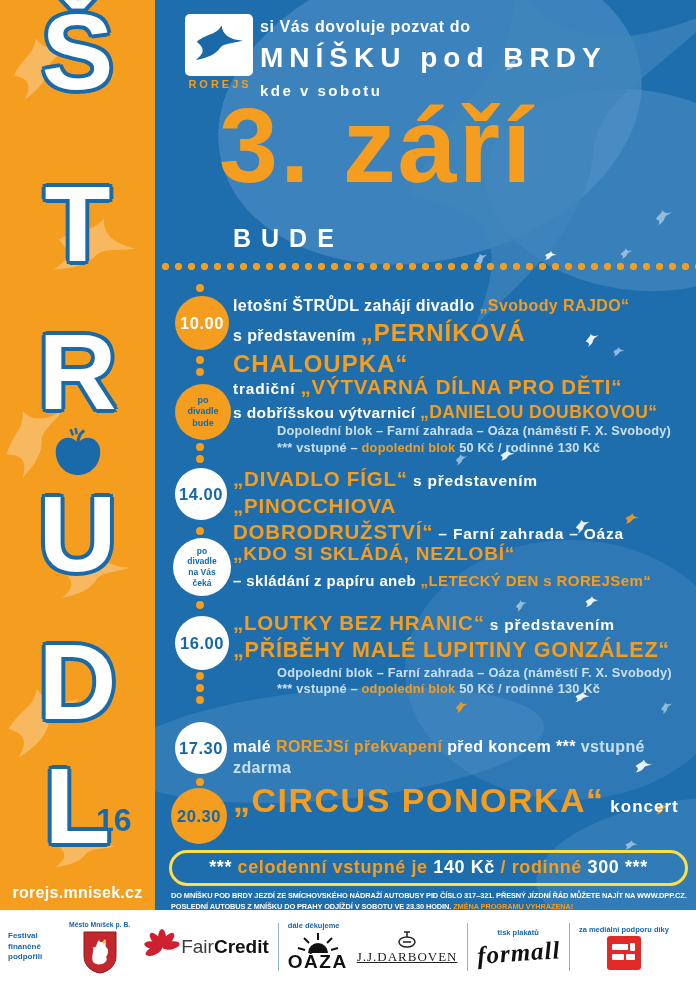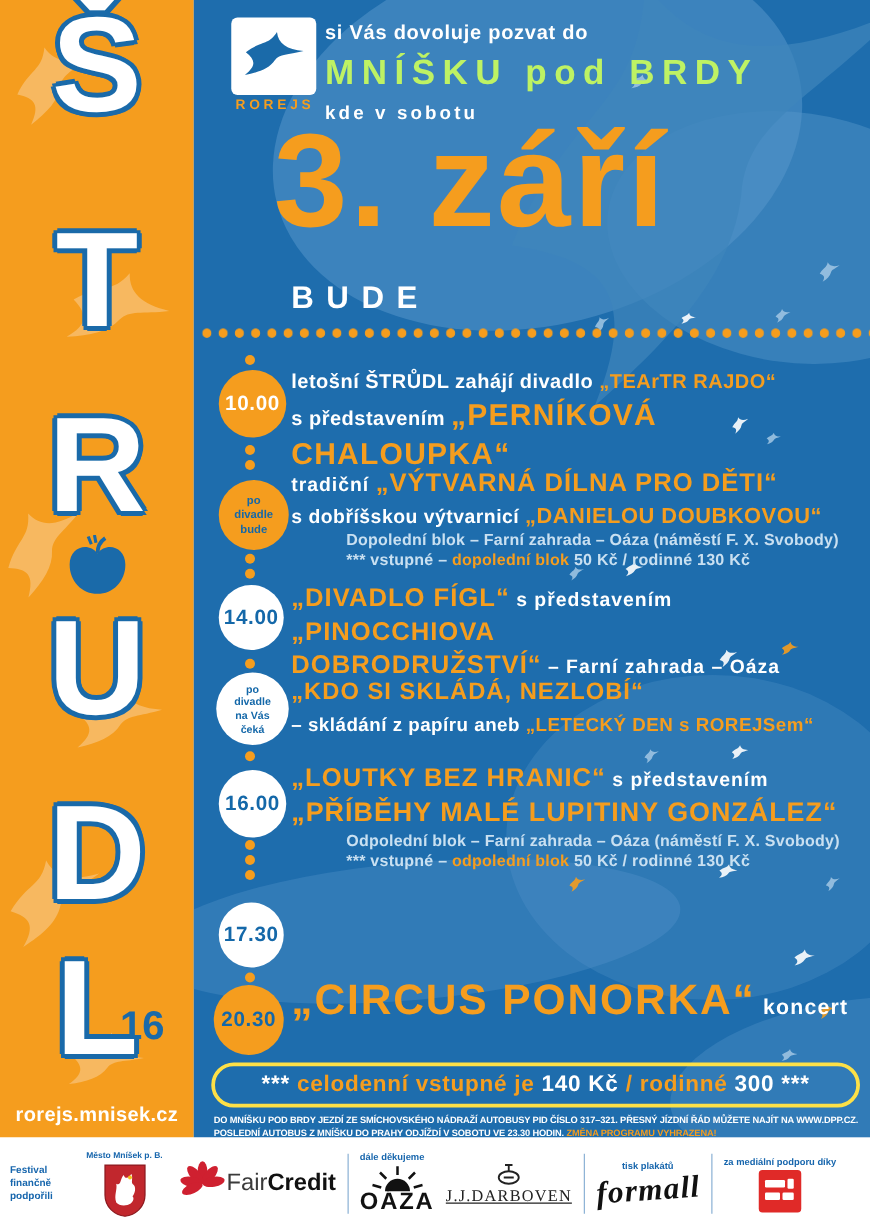--- a/index.html
+++ b/index.html
@@ -20,21 +20,21 @@
 
   
   .content{position:absolute;left:155px;top:0;width:541px;height:910px;background:#1E6DAD;overflow:hidden;}
   .decor{position:absolute;inset:0;z-index:0;}
 
   .logo{position:absolute;left:30px;top:14px;width:70px;z-index:2;}
   .logo-box{width:68px;height:62px;background:#ffffff;border-radius:5px;display:flex;align-items:center;justify-content:center;}
   .logo-text{margin-top:2px;text-align:center;font-size:11px;font-weight:700;color:#F59D1E;letter-spacing:3px;}
   .invite{position:absolute;left:105px;top:18px;z-index:2;}
   .inv1{font-size:16px;font-weight:700;color:#ffffff;letter-spacing:.6px;}
-  .city{margin-top:6px;font-size:28px;font-weight:700;color:#bef264;letter-spacing:6px;}
+  .city{margin-top:6px;font-size:28px;font-weight:700;color:#ffffff;letter-spacing:6px;}
   .inv2{margin-top:8px;font-size:15px;font-weight:700;color:#ffffff;letter-spacing:2.5px;}
 
   .bigdate{position:absolute;left:64px;top:92px;z-index:2;font-size:106px;font-weight:700;color:#F59D1E;letter-spacing:2px;line-height:1;}
   .bude{position:absolute;left:78px;top:224px;z-index:2;font-size:25px;font-weight:700;color:#ffffff;letter-spacing:10px;}
   .dotline{position:absolute;left:4px;right:0;top:262px;height:9px;z-index:2;
     background-image:radial-gradient(circle,#F59D1E 3.4px,rgba(0,0,0,0) 3.9px);
     background-size:13px 9px;background-repeat:repeat-x;}
 
   .row{position:absolute;left:0;right:4px;z-index:2;}
   .badge{position:absolute;left:20px;top:0;border-radius:50%;display:flex;align-items:center;justify-content:center;
@@ -234,21 +234,21 @@
       <div class="inv2">kde v sobotu</div>
     </div>
 
     <div class="bigdate">3. září</div>
     <div class="bude">BUDE</div>
     <div class="dotline"></div>
 
     <section class="row" style="top:296px">
       <div class="badge time orange" style="width:54px;height:54px">10.00</div>
       <div class="txt">
-        <div class="line t16"><span class="seg w">letošní ŠTRŮDL zahájí divadlo </span><span class="seg o">„TEArTR RAJDO“</span></div>
+        <div class="line t16"><span class="seg w">letošní ŠTRŮDL zahájí divadlo </span><span class="seg o">„Svobody RAJDO“</span></div>
         <div class="line t16"><span class="seg w">s představením </span><span class="seg o big">„PERNÍKOVÁ CHALOUPKA“</span></div>
       </div>
     </section>
 
     <section class="row" style="top:374px">
       <div class="badge note orange bluetext" style="width:56px;height:56px;top:10px">po
 divadle
 bude</div>
       <div class="txt">
         <div class="line t20"><span class="seg w md">tradiční </span><span class="seg o">„VÝTVARNÁ DÍLNA PRO DĚTI“</span></div>
@@ -282,20 +282,23 @@
       <div class="txt">
         <div class="line t20"><span class="seg o">„LOUTKY BEZ HRANIC“</span><span class="seg w md"> s představením</span></div>
         <div class="line t21"><span class="seg o">„PŘÍBĚHY MALÉ LUPITINY GONZÁLEZ“</span></div>
         <div class="line t13"><span class="seg l">Odpolední blok – Farní zahrada – Oáza (náměstí F. X. Svobody)</span></div>
         <div class="line t13"><span class="seg l">*** vstupné – </span><span class="seg o">odpolední blok</span><span class="seg l"> 50 Kč / rodinné 130 Kč</span></div>
       </div>
     </section>
 
     <section class="row" style="top:722px">
       <div class="badge time white" style="width:52px;height:52px">17.30</div>
+      <div class="txt" style="padding-top:15px">
+        <div class="line t16"><span class="seg w">malé </span><span class="seg o">ROREJSí překvapení</span><span class="seg w"> před koncem </span><span class="seg w">*** </span><span class="seg l">vstupné zdarma</span></div>
+      </div>
     </section>
 
     <section class="row" style="top:782px">
       <div class="badge time orange bluetext" style="width:56px;height:56px;left:16px;top:6px">20.30</div>
       <div class="txt">
         <div class="line t34"><span class="seg o">„CIRCUS PONORKA“</span><span class="seg w md17"> koncert</span></div>
       </div>
     </section>
 
     <div class="pricebox">

